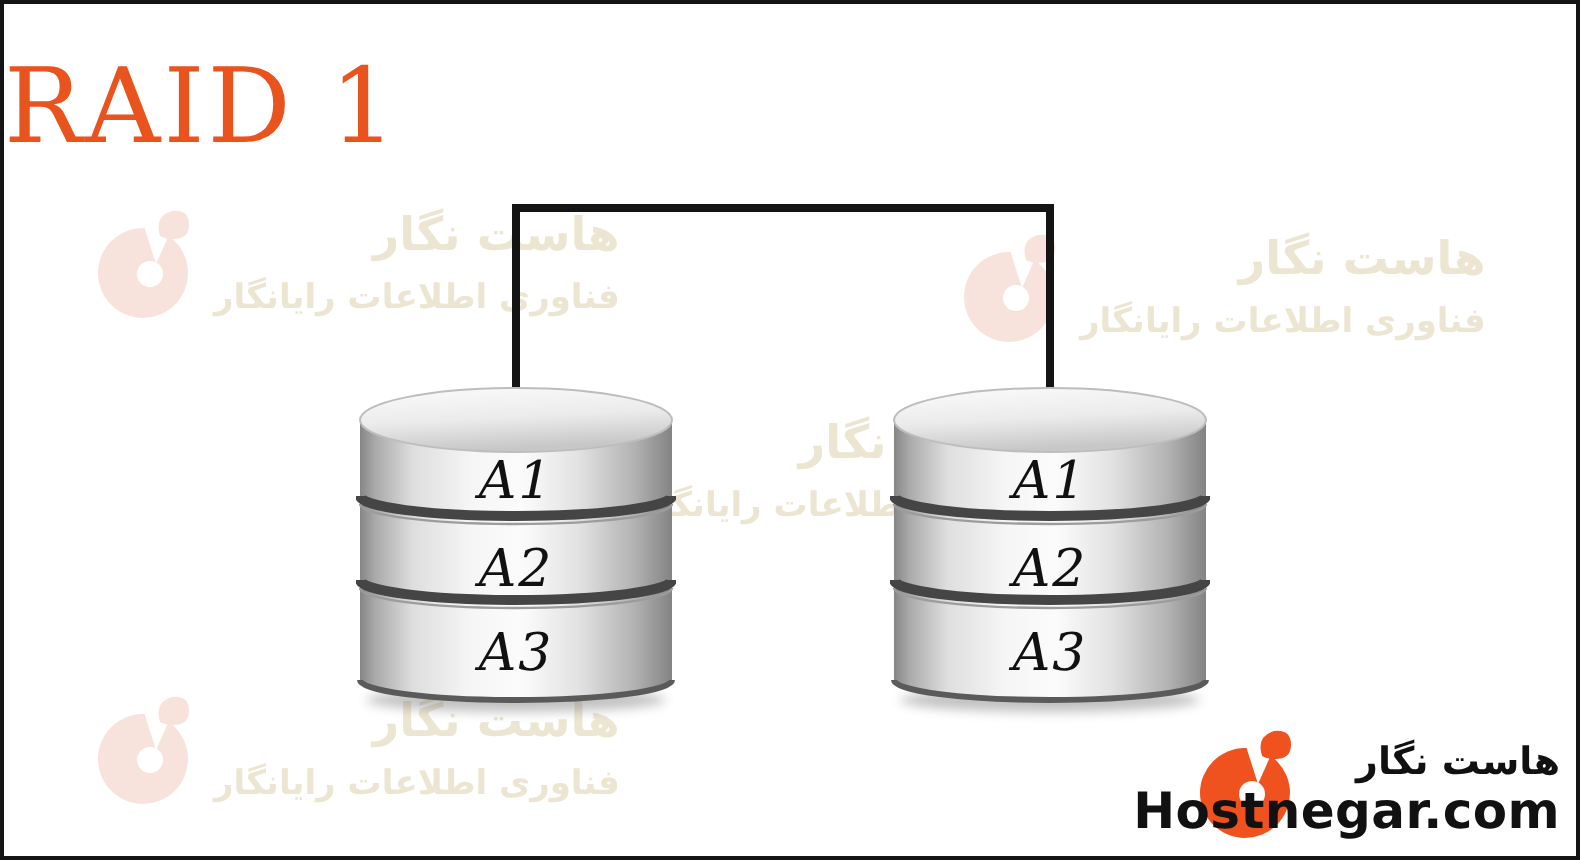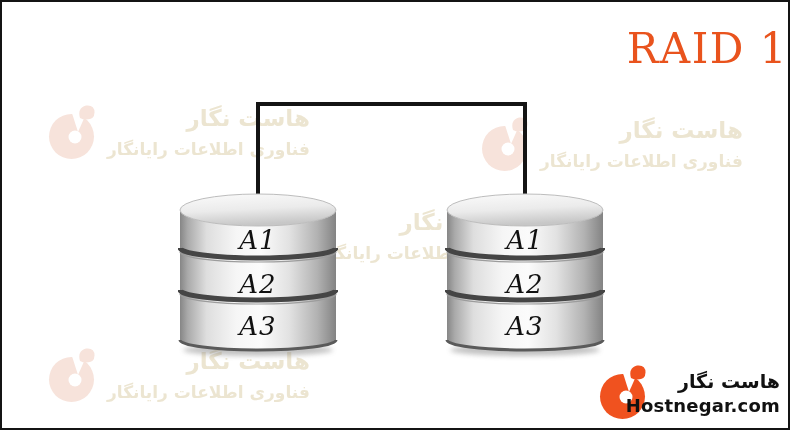--- a/index.html
+++ b/index.html
@@ -11,23 +11,23 @@
     border: 2px solid var(--c-connector, #141414);
     background: #ffffff;
     overflow: hidden;
     font-family: "DejaVu Sans", sans-serif;
   }
 
   
   .title {
     position: absolute;
     top: 26px; left: 0; right: 0;
-    text-align: right;
+    text-align: left;
     font-family: "DejaVu Serif", serif;
-    font-size: 42px;
+    font-size: 52px;
     line-height: 1;
     letter-spacing: 1.5px;
     color: var(--c-title, #E9531D);
     z-index: 4;
   }
 
   
   .conn { position: absolute; background: var(--c-connector, #141414); z-index: 2; }
   .conn-h { left: 254px; top: 100px; width: 271px; height: 4px; }
   .conn-v-left  { left: 254px; top: 100px; width: 4px; height: 96px; }
@@ -80,21 +80,21 @@
   .footer-text {
     position: absolute; right: 8px; top: 367px;
     text-align: right; z-index: 5; color: #111111;
   }
   .footer-fa {
     direction: rtl;
     font-size: 19px; line-height: 24px; font-weight: bold;
     font-family: "DejaVu Sans", sans-serif;
   }
   .footer-domain {
-    font-size: 18px; line-height: 25px; font-weight: bold;
+    font-size: 25px; line-height: 25px; font-weight: bold;
     font-family: "DejaVu Sans", sans-serif;
     letter-spacing: 0.2px;
   }
 </style>
 </head>
 <body>
 
 <div class="canvas">
 
   <svg width="0" height="0" style="position:absolute" aria-hidden="true">

